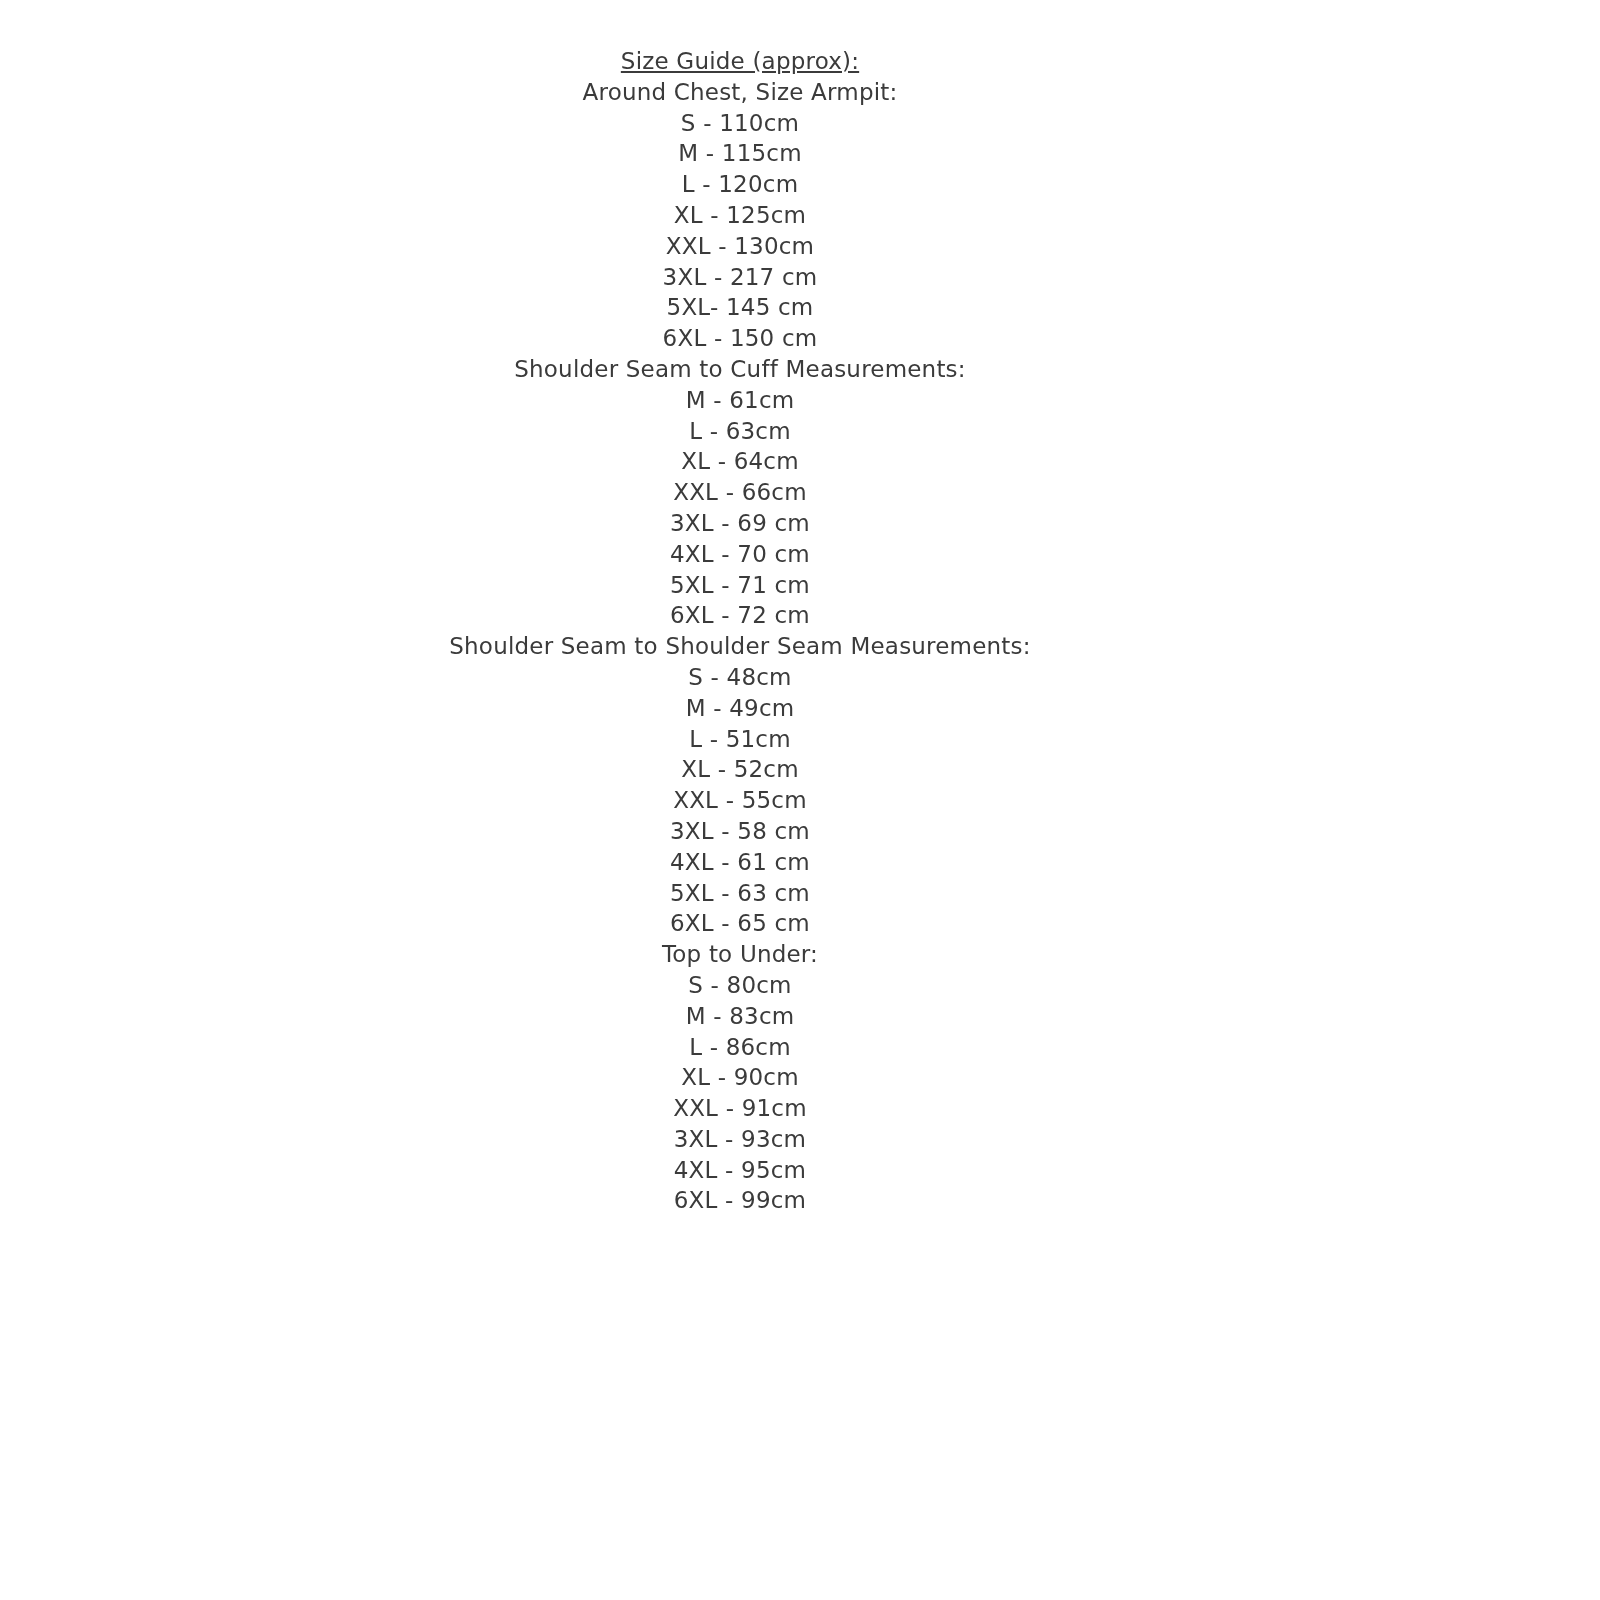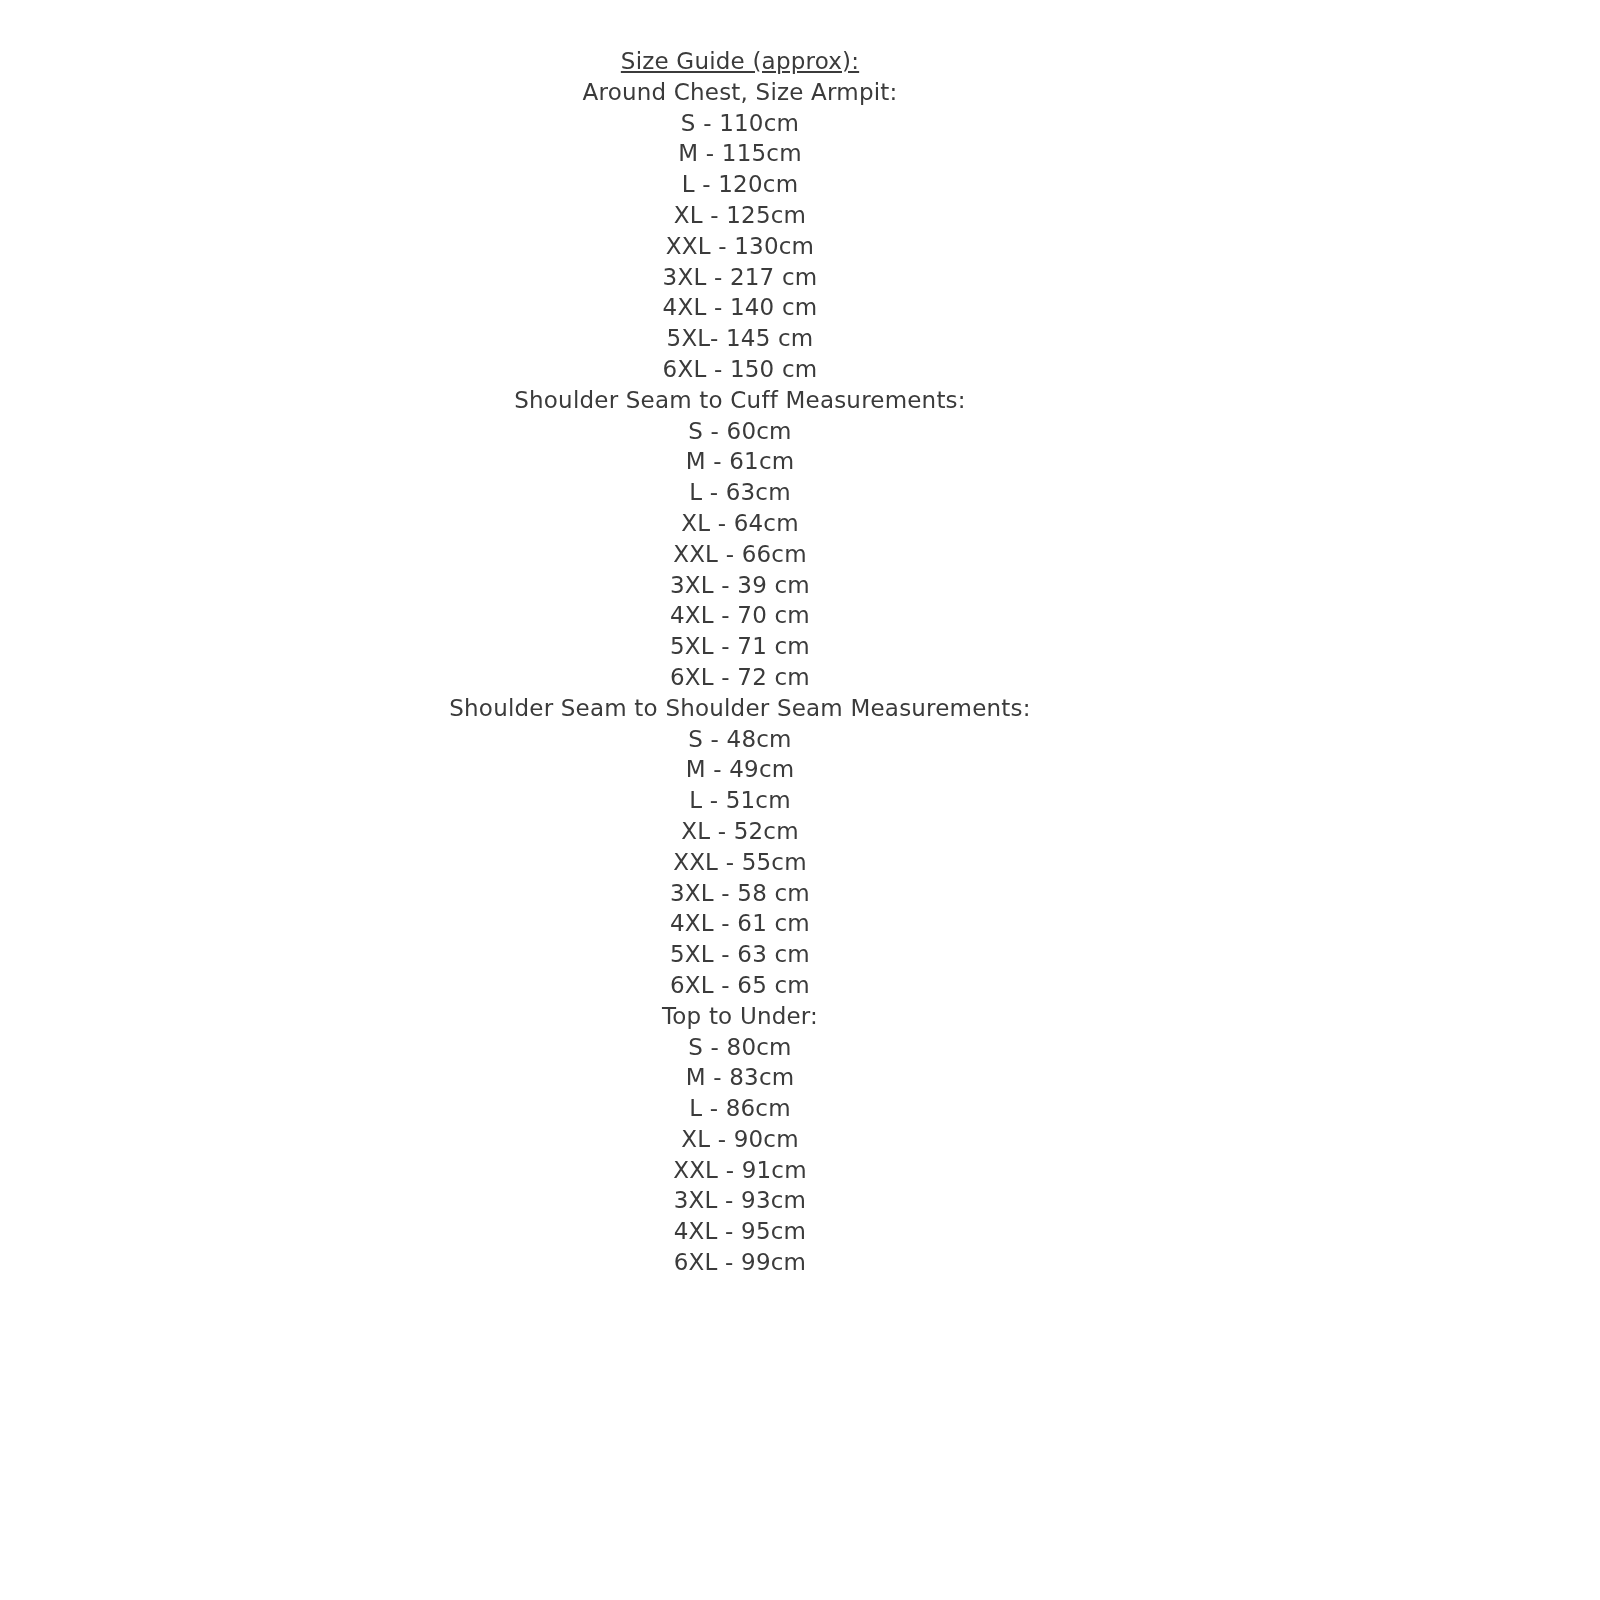--- a/index.html
+++ b/index.html
@@ -44,30 +44,28 @@
 <div class="doc" style="color: rgb(59, 59, 59);">
   <p class="title">Size Guide (approx):</p>
   <div id="sections">
       <p class="heading">Around Chest, Size Armpit:</p>
       <p class="item gap-above">S - 110cm</p>
       <p class="item">M - 115cm</p>
       <p class="item">L - 120cm</p>
       <p class="item">XL - 125cm</p>
       <p class="item">XXL - 130cm</p>
       <p class="item">3XL - 217 cm</p>
-      <p class="item">4XL - 140 cm</p>
       <p class="item">5XL- 145 cm</p>
       <p class="item">6XL - 150 cm</p>
       <p class="heading">Shoulder Seam to Cuff Measurements:</p>
-      <p class="item">S - 60cm</p>
       <p class="item">M - 61cm</p>
       <p class="item">L - 63cm</p>
       <p class="item">XL - 64cm</p>
       <p class="item">XXL - 66cm</p>
-      <p class="item">3XL - 39 cm</p>
+      <p class="item">3XL - 69 cm</p>
       <p class="item">4XL - 70 cm</p>
       <p class="item">5XL - 71 cm</p>
       <p class="item">6XL - 72 cm</p>
       <p class="heading">Shoulder Seam to Shoulder Seam Measurements:</p>
       <p class="item gap-above">S - 48cm</p>
       <p class="item">M - 49cm</p>
       <p class="item">L - 51cm</p>
       <p class="item">XL - 52cm</p>
       <p class="item">XXL - 55cm</p>
       <p class="item">3XL - 58 cm</p>

